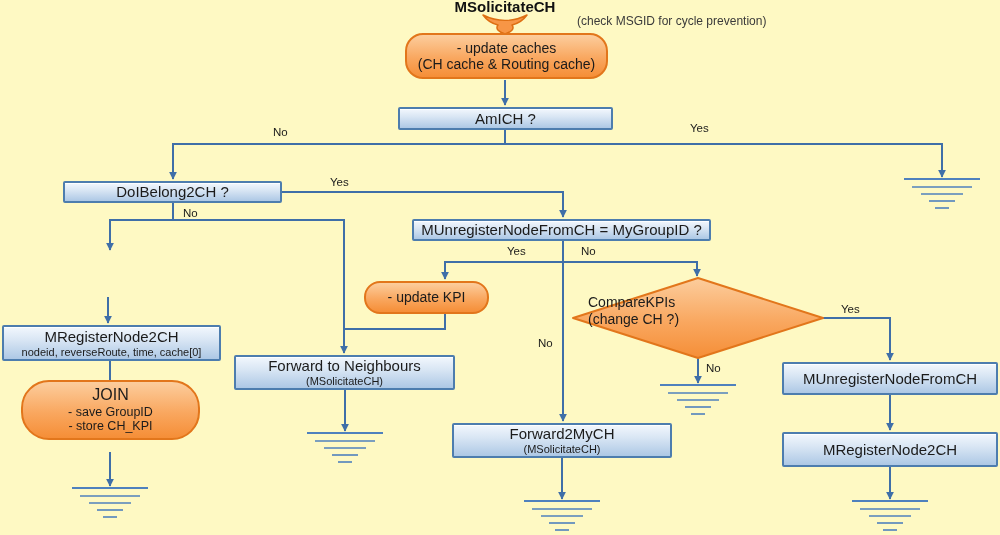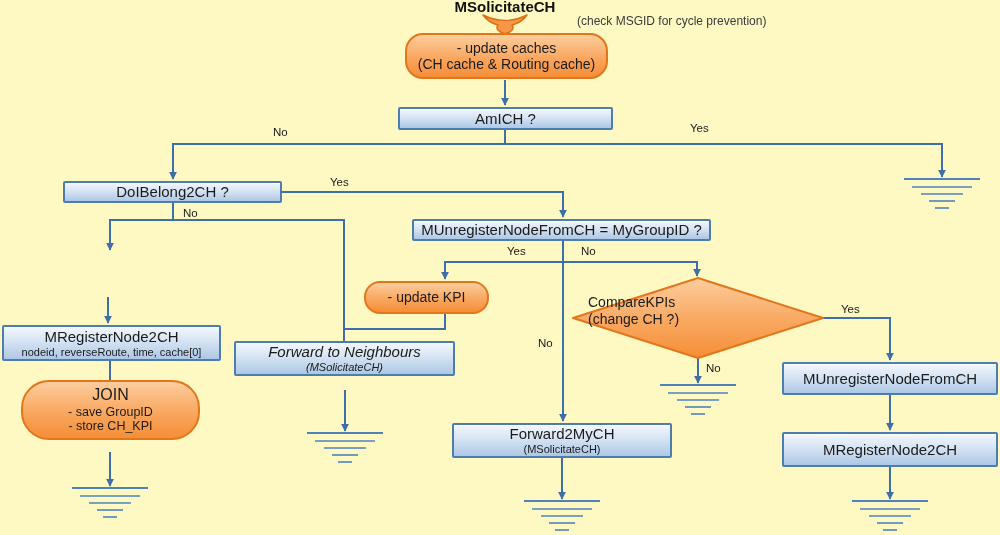--- a/index.html
+++ b/index.html
@@ -150,21 +150,21 @@
   <div class="node obox" style="left:21px;top:380px;width:175px;height:56px;border-radius:28px;">
     <div style="font-size:16px;">JOIN</div>
     <div style="font-size:12.5px;">- save GroupID</div>
     <div style="font-size:12.5px;">- store CH_KPI</div>
   </div>
 
   <div class="node obox" style="left:364px;top:281px;width:121px;height:29px;border-radius:16px;">
     <div>- update KPI</div>
   </div>
 
-  <div class="node bbox" style="left:234px;top:341px;width:217px;height:31px;font-style:italic;">
+  <div class="node bbox" style="left:234px;top:355px;width:217px;height:31px;">
     <div>Forward to Neighbours</div>
     <div class="sub">(MSolicitateCH)</div>
   </div>
 
   <div class="node bbox" style="left:452px;top:423px;width:216px;height:31px;">
     <div>Forward2MyCH</div>
     <div class="sub">(MSolicitateCH)</div>
   </div>
 
   <div class="diamond-text" style="left:588px;top:294px;width:220px;">

